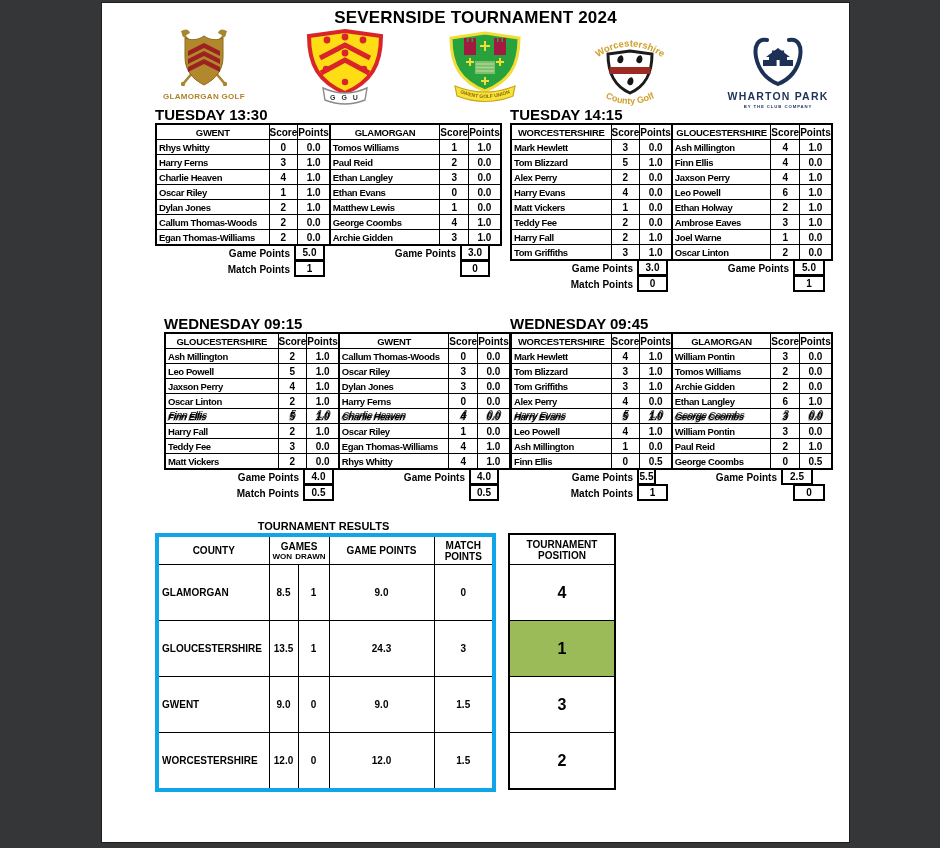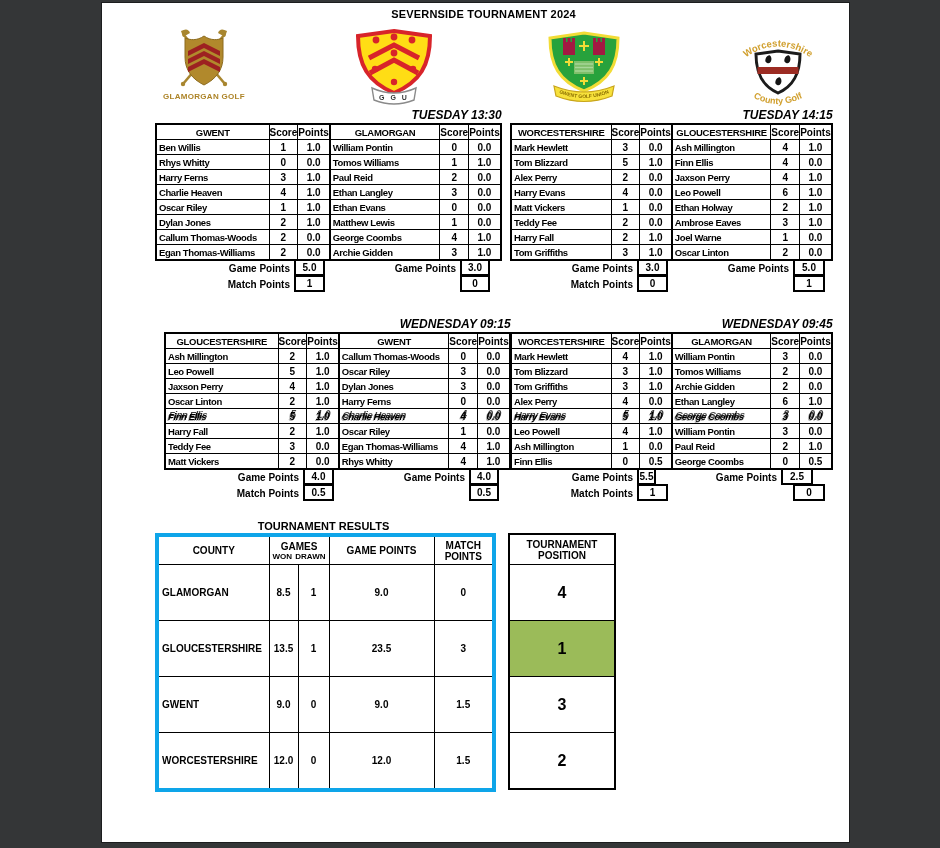--- a/index.html
+++ b/index.html
@@ -1,30 +1,30 @@
 <!DOCTYPE html>
 <html><head>
 <meta charset="utf-8">
 <style>
   html,body{margin:0;padding:0;background:#343637;}
   body{width:940px;height:848px;position:relative;overflow:hidden;
        font-family:"Liberation Sans",sans-serif;color:#000;}
   .page{position:absolute;left:102px;top:3px;width:747px;height:839px;background:#fff;
         box-shadow:0 0 0 1px #1c1d1e;}
-  .doc-title{position:absolute;top:5px;left:8px;width:100%;text-align:center;
-             font-size:11px;font-weight:bold;letter-spacing:.2px;}
+  .doc-title{position:absolute;top:5px;left:0;width:100%;text-align:center;
+             font-size:17px;font-weight:bold;letter-spacing:.2px;}
   .logos{position:absolute;top:24px;left:50px;width:682px;height:84px;
          display:flex;justify-content:space-between;align-items:flex-start;}
   .logo{flex:0 0 auto;}
 
   
   .match-block{position:absolute;}
   #mt0{left:53px;top:105px;} #mt1{left:408px;top:105px;}
   #mt2{left:53px;top:314px;margin-left:9px;} #mt3{left:408px;top:314px;}
-  .mtitle{text-align:right;font-size:12px;font-weight:bold;height:15px;line-height:14px;font-style:italic;}
+  .mtitle{text-align:left;font-size:15px;font-weight:bold;height:15px;line-height:14px;}
   table.mtable{border-collapse:collapse;table-layout:fixed;border:2px solid #000;}
   .mtable th,.mtable td{border:1px solid #000;height:14px;padding:0;font-size:10px;
         font-weight:bold;overflow:hidden;white-space:nowrap;}
   .mtable th{text-align:center;}
   .mtable th.team{font-size:9.5px;letter-spacing:-.3px;}
   .mtable td.name{text-align:left;padding:0 2px;font-size:9.5px;letter-spacing:-.4px;}
   .mtable td.num{text-align:center;}
   .mtable .mid{border-left:2px solid #000;}
   .sumrow{display:flex;}
   .slabel{font-size:10px;font-weight:bold;text-align:right;padding-right:4px;
@@ -149,20 +149,36 @@
           <path d="M66,28 q3,2 2.4,5.5 q-0.6,3 -3.4,2.6 q-2.8,-0.5 -2.4,-3.8 Q63,29 66,28 Z" transform="rotate(12 65 32)"></path>
           <path d="M57,50 q3,2 2.4,5.5 q-0.6,3 -3.4,2.6 q-2.8,-0.5 -2.4,-3.8 Q54,51 57,50 Z" transform="rotate(12 56 54)"></path>
         </g>
         <path id="worcArcBot" d="M25,67 Q56,87 87,67" fill="none"></path>
         <text font-size="9" font-weight="bold" fill="#D1A02F">
           <textPath href="#worcArcBot" startOffset="50%" text-anchor="middle">County Golf</textPath>
         </text>
       </svg>
     </div>
 
+    <div class="logo">
+      <svg width="112" height="88" viewBox="0 0 112 88">
+        <path d="M45,13 C36,11 32,19 34,30 C37,45 46,53 56,57 C66,53 75,45 78,30 C80,19 76,11 67,13" fill="none" stroke="#1D3157" stroke-width="4" stroke-linecap="round"></path>
+        <g fill="#1D3157">
+          <polygon points="44,30 56,21 68,30"></polygon>
+          <rect x="47" y="29" width="18" height="10"></rect>
+          <rect x="41" y="33" width="6" height="6"></rect>
+          <rect x="65" y="33" width="6" height="6"></rect>
+          <rect x="50" y="23.5" width="2.6" height="4"></rect>
+          <rect x="59.5" y="23.5" width="2.6" height="4"></rect>
+        </g>
+        <rect x="54.6" y="33" width="3" height="6" fill="#ffffff"></rect>
+        <text x="56" y="73" text-anchor="middle" font-size="10.5" font-weight="bold" fill="#1D3157" letter-spacing="1.2">WHARTON PARK</text>
+        <text x="56" y="81" text-anchor="middle" font-size="4.3" font-weight="bold" fill="#1D3157" letter-spacing="0.9">BY THE CLUB COMPANY</text>
+      </svg>
+    </div>
   </div>
 
   <div class="match-block" id="mt0">
       <div class="mtitle">TUESDAY 13:30</div>
       <table class="mtable">
         <colgroup>
           <col style="width:113px">
           <col style="width:26px">
           <col style="width:31px">
           <col style="width:110px">
@@ -170,28 +186,20 @@
           <col style="width:30px">
         </colgroup>
         <tbody>
           <tr>
             <th class="team">GWENT</th>
             <th>Score</th>
             <th>Points</th>
             <th class="team mid">GLAMORGAN</th>
             <th>Score</th>
             <th>Points</th>
-          </tr>
-          <tr>
-            <td class="name">Ben Willis</td>
-            <td class="num">1</td>
-            <td class="num">1.0</td>
-            <td class="name mid">William Pontin</td>
-            <td class="num">0</td>
-            <td class="num">0.0</td>
           </tr>
           <tr>
             <td class="name">Rhys Whitty</td>
             <td class="num">0</td>
             <td class="num">0.0</td>
             <td class="name mid">Tomos Williams</td>
             <td class="num">1</td>
             <td class="num">1.0</td>
           </tr>
           <tr>
@@ -587,21 +595,21 @@
           <td class="rcounty">GLAMORGAN</td>
           <td class="rc">8.5</td>
           <td class="rc">1</td>
           <td class="rc">9.0</td>
           <td class="rc">0</td>
         </tr>
         <tr>
           <td class="rcounty">GLOUCESTERSHIRE</td>
           <td class="rc">13.5</td>
           <td class="rc">1</td>
-          <td class="rc">23.5</td>
+          <td class="rc">24.3</td>
           <td class="rc">3</td>
         </tr>
         <tr>
           <td class="rcounty">GWENT</td>
           <td class="rc">9.0</td>
           <td class="rc">0</td>
           <td class="rc">9.0</td>
           <td class="rc">1.5</td>
         </tr>
         <tr>

